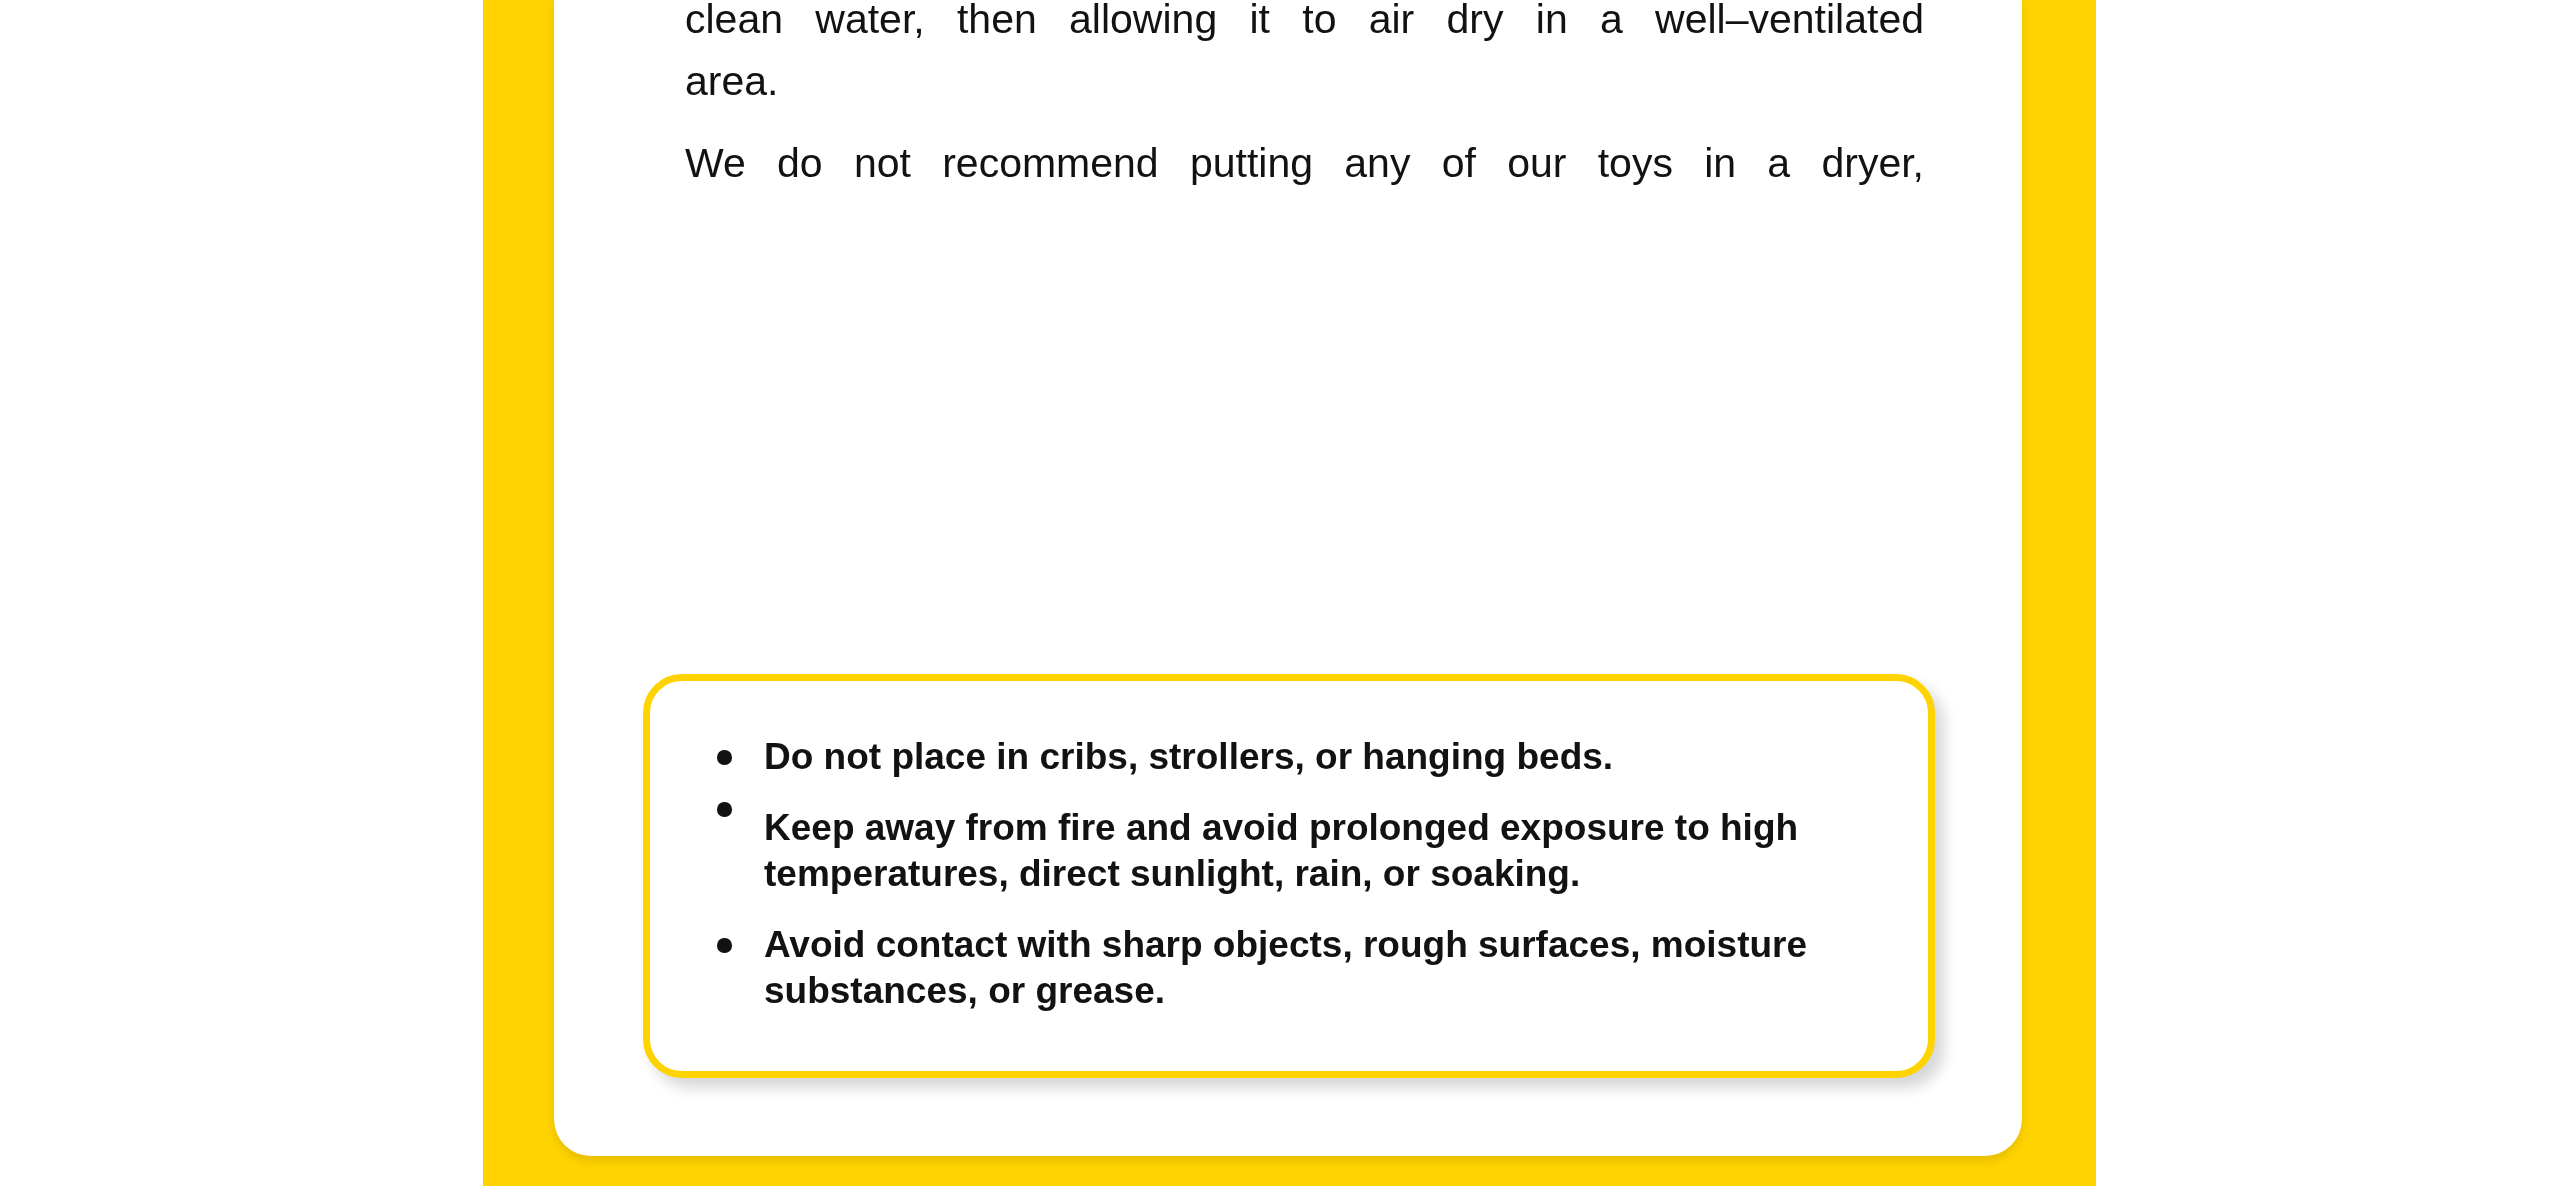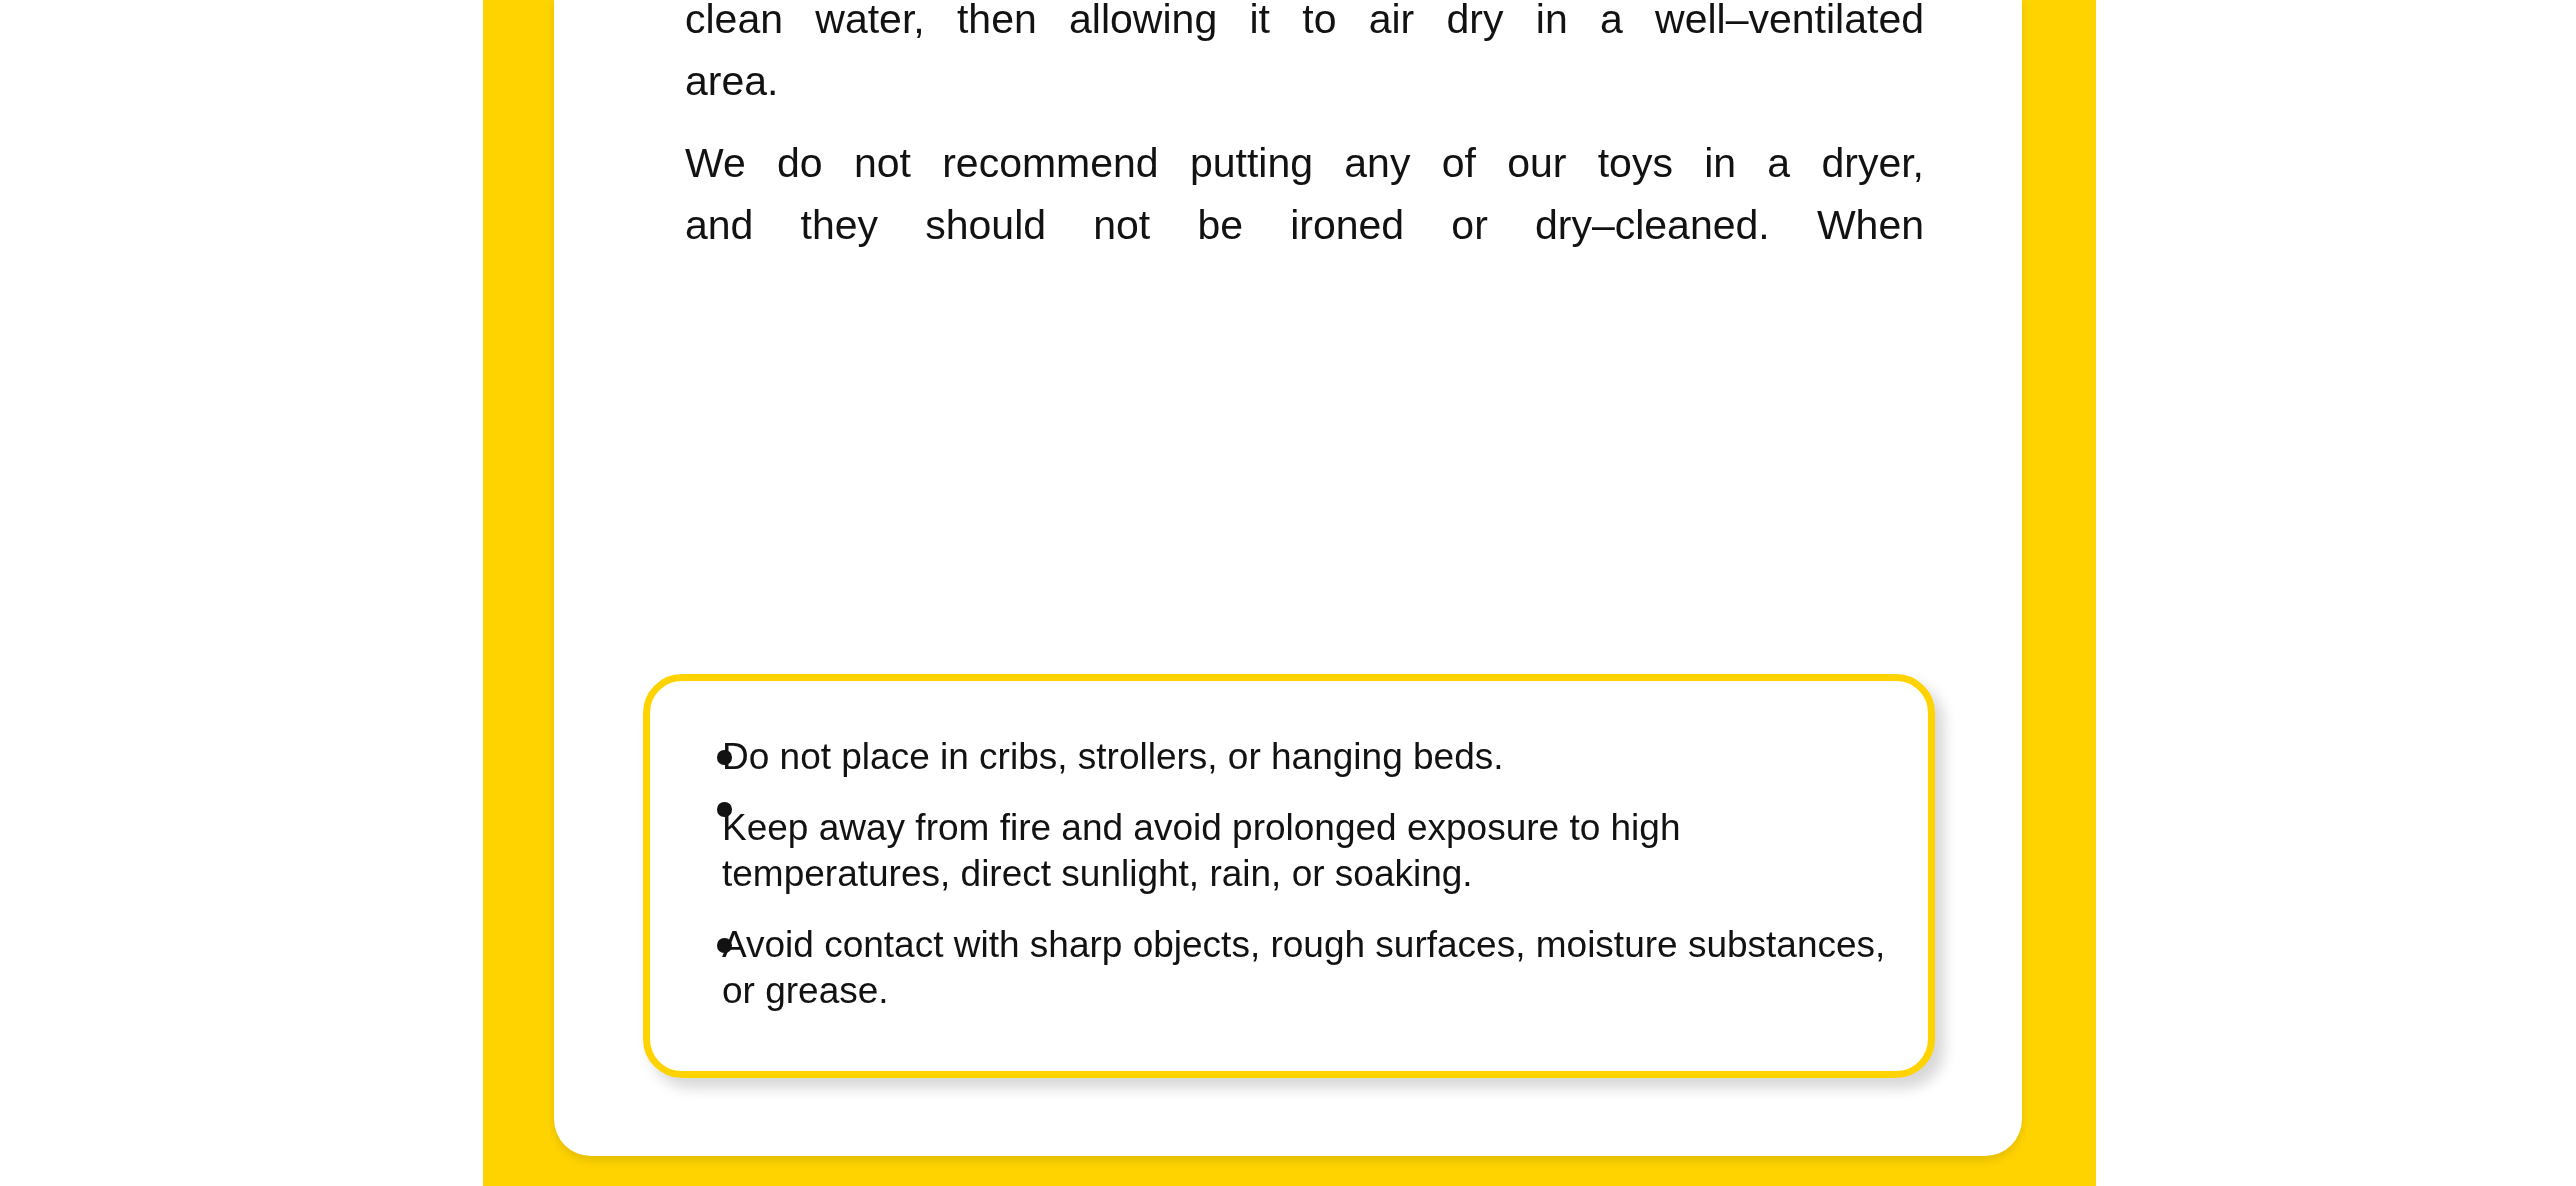--- a/index.html
+++ b/index.html
@@ -52,25 +52,26 @@
     border-radius: 39px;
     box-shadow: 8.7px 9.7px 13.5px rgba(0,0,0,0.16);
   }
   .warn-list {
     list-style: none;
     margin: 0;
     padding: 53px 29px 0 0;
   }
   .warn-item {
     position: relative;
-    padding-left: 72px;
+    padding-left: 114px;
     font-size: 37px;
     line-height: 46px;
     margin-bottom: 25px;
     color: var(--ink, #121212);
+    font-weight: bold;
   }
   .dot {
     position: absolute;
     left: 67px; top: 16.4px;
     width: 14.5px; height: 14.5px;
     border-radius: 50%;
     background: var(--ink, #121212);
   }
   .dot.raised { top: -2.9px; }
 </style>
@@ -81,21 +82,20 @@
   <div class="frame">
     <div class="card">
       <div class="text-col">
         <div id="paragraphs">
             <div class="para">
               <div class="line">clean water, then allowing it to air dry in a well–ventilated</div>
               <div class="line last">area.</div>
             </div>
             <div class="para">
               <div class="line">We do not recommend putting any of our toys in a dryer,</div>
-              <div class="line">and they should not be ironed or dry–cleaned. When</div>
             </div>
           </div>
       </div>
       <div class="warn-box">
         <ul class="warn-list" id="warn-list">
             <li class="warn-item"><span class="dot"></span><span>Do not place in cribs, strollers, or hanging beds.</span></li>
             <li class="warn-item"><span class="dot raised"></span><span>Keep away from fire and avoid prolonged exposure to high temperatures, direct sunlight, rain, or soaking.</span></li>
             <li class="warn-item"><span class="dot"></span><span>Avoid contact with sharp objects, rough surfaces, moisture substances, or grease.</span></li>
           </ul>
       </div>

